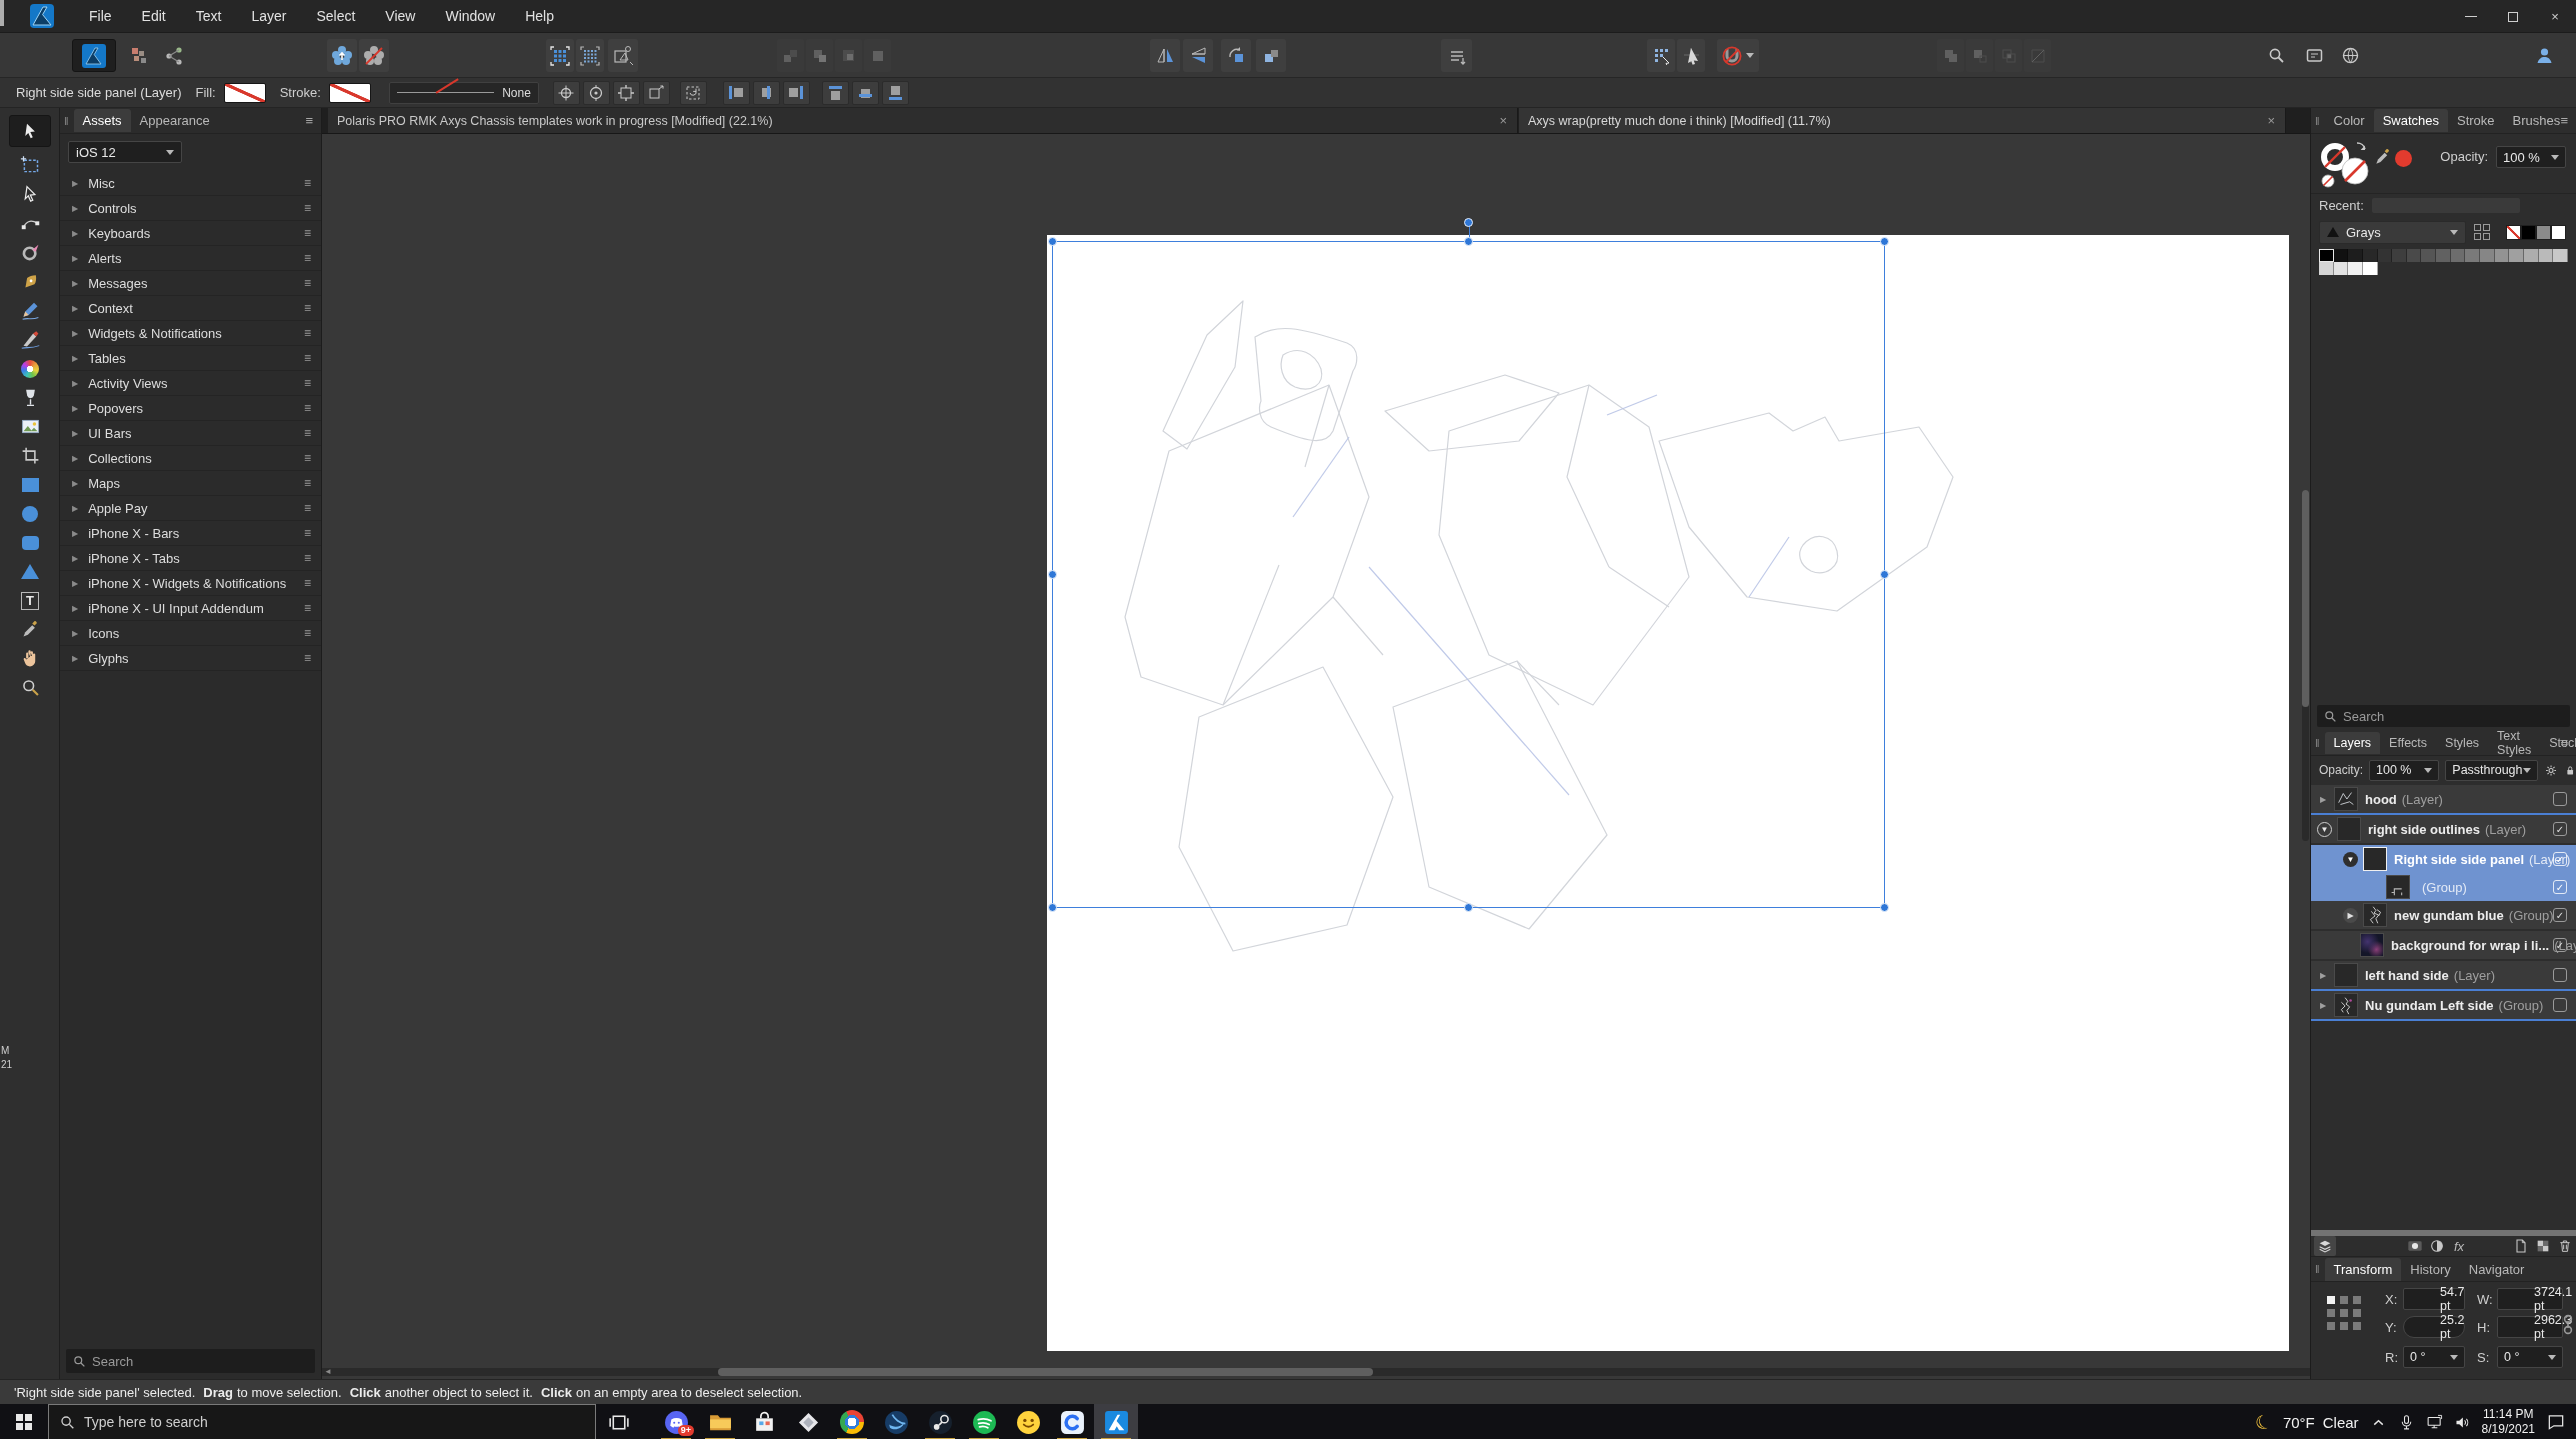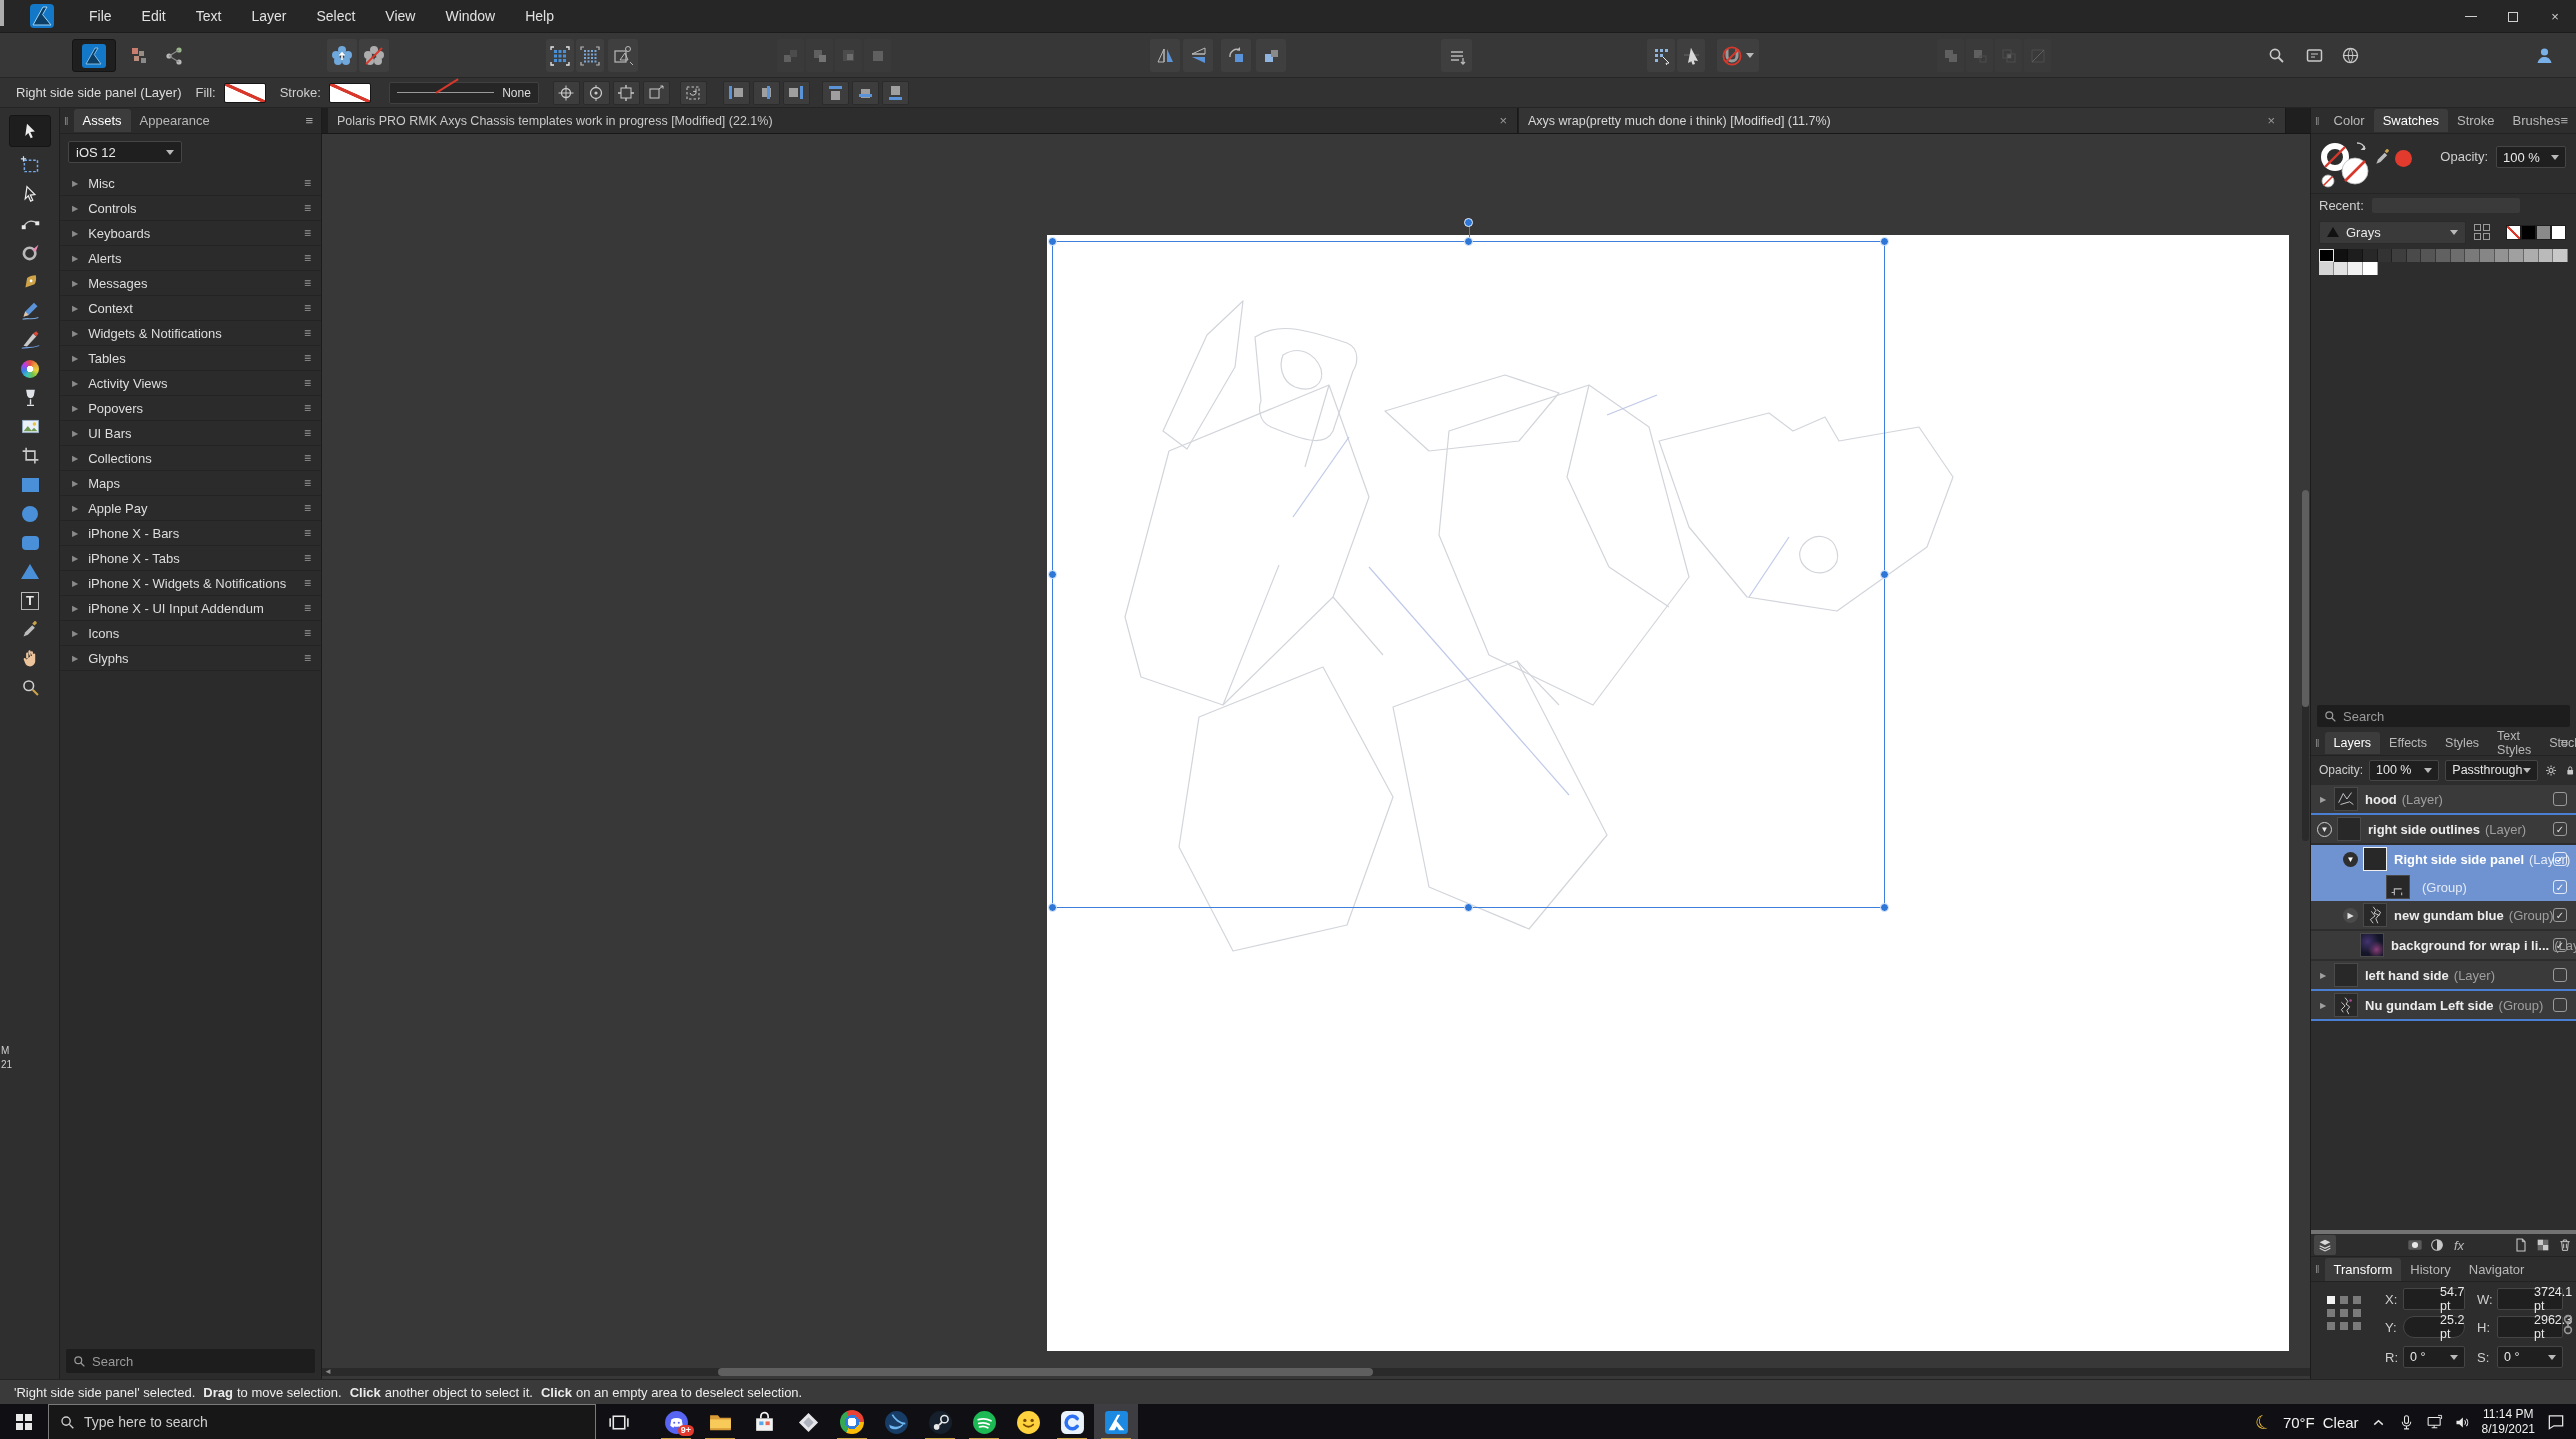--- a/index.html
+++ b/index.html
@@ -153,21 +153,21 @@
   .thumb{width:24px;height:24px;background:#282828;border:1px solid #4a4a4a;margin:0 7px 0 3px;flex:0 0 auto;position:relative;overflow:hidden;}
   .thumb.wb{border-color:#f0f0f0;}
   .thumb.galaxy{background:radial-gradient(circle at 30% 35%,#43336e,rgba(0,0,0,0) 55%),
                 radial-gradient(circle at 70% 70%,#8a3f78,rgba(0,0,0,0) 40%),#141628;}
   .lr-name{font-weight:bold;color:#ececec;white-space:nowrap;}
   .lr-type{color:#9f9f9f;margin-left:5px;white-space:nowrap;}
   .sel .lr-name{color:#fff;} .sel .lr-type{color:#e3eaf6;}
   .lr-cb{position:absolute;right:9px;width:14px;height:14px;border:1.5px solid #9a9a9a;border-radius:3px;
          display:flex;align-items:center;justify-content:center;font-size:10px;color:#e0e0e0;}
   .sel .lr-cb{border-color:rgba(255,255,255,.8);color:#fff;}
-  .s-licons{height:26px;display:flex;align-items:center;position:relative;border-top:4px solid #737373;}
+  .s-licons{height:26px;display:flex;align-items:center;position:relative;border-top:6px solid #737373;}
   .lic{width:22px;height:20px;display:flex;align-items:center;justify-content:center;}
   .lic svg{width:16px;height:16px;}
   .lic.hl{background:#454545;border-radius:2px;margin-left:3px;}
   .fx-lab{font-style:italic;color:#b9b9b9;font-size:13px;}
   .s-ttabs{height:26px;display:flex;align-items:center;position:relative;border-top:1px solid #222;border-bottom:1px solid #222;}
   .s-transform{height:99px;position:relative;}
   .anchor{position:absolute;left:16px;top:14px;display:grid;grid-template-columns:repeat(3,8px);grid-gap:5px;}
   .anchor span{width:8px;height:8px;background:#7a7a7a;}
   .anchor span.on{background:#f2f2f2;}
   .tf-lab{position:absolute;color:#cfcfcf;font-size:13px;}

